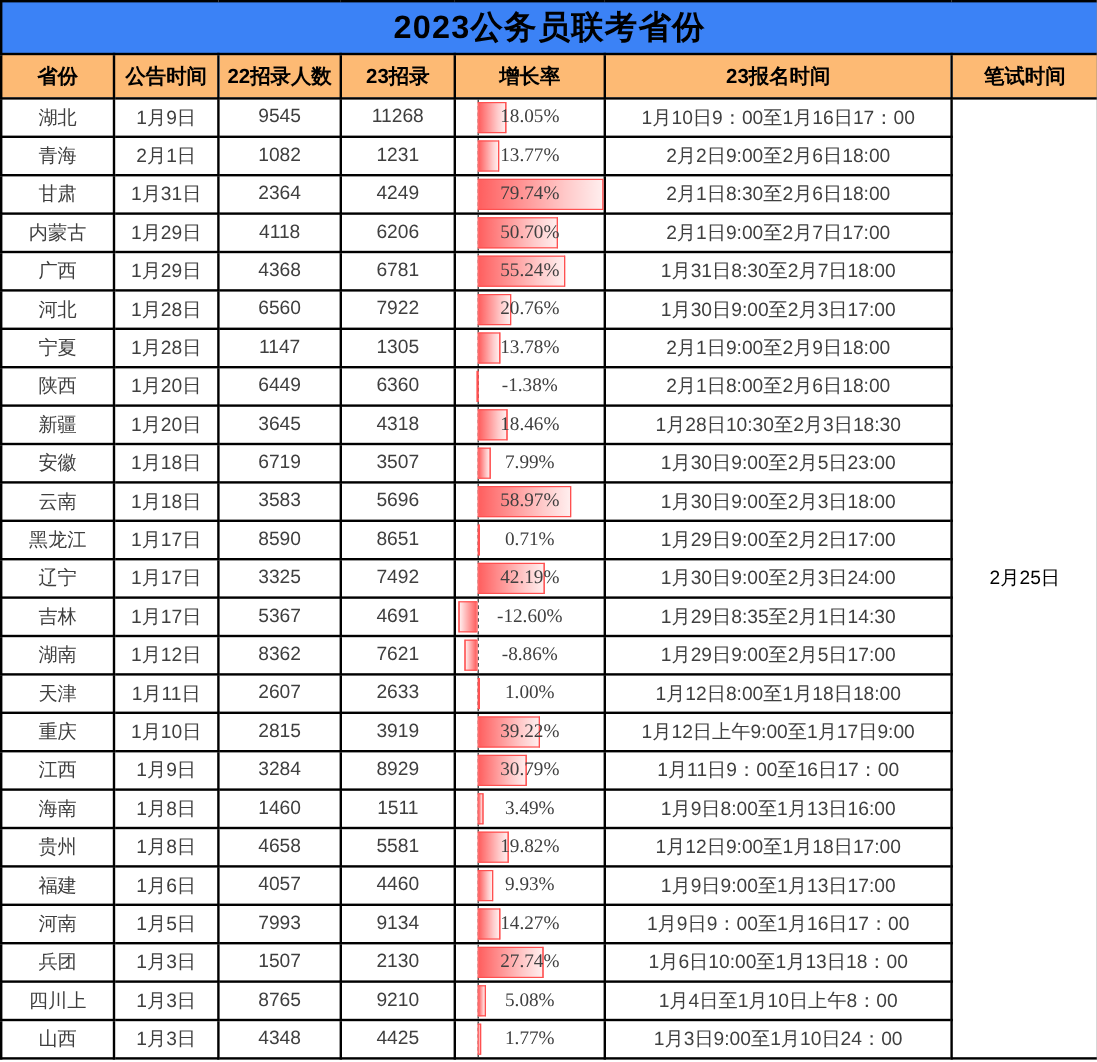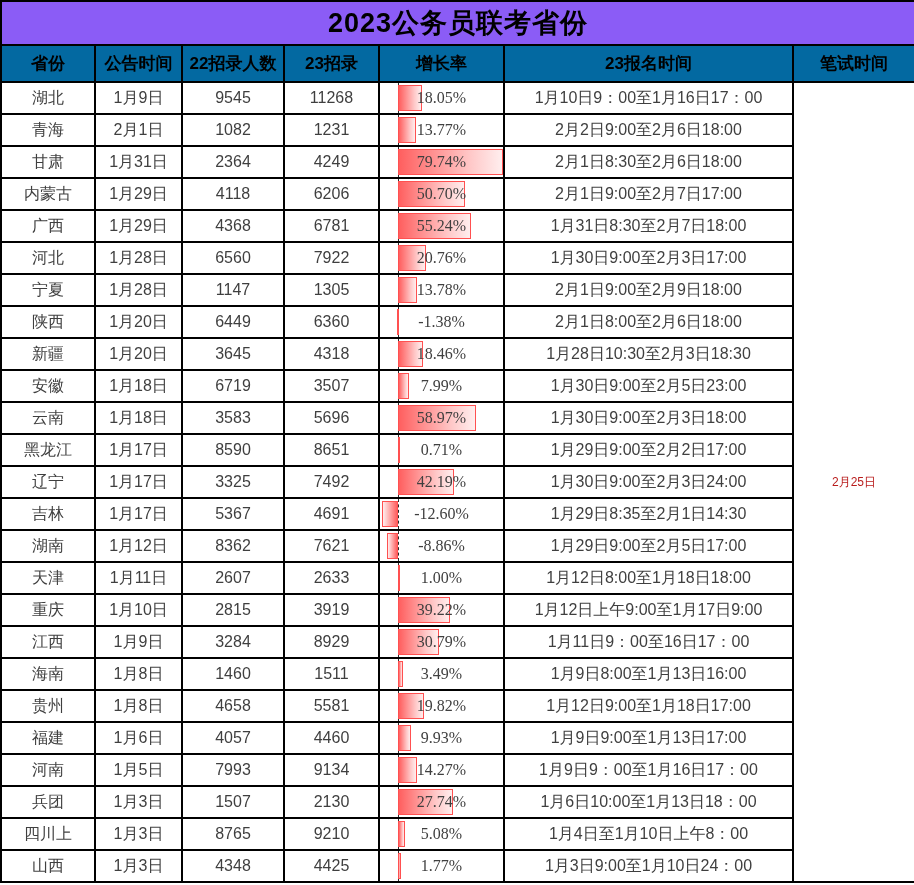--- a/index.html
+++ b/index.html
@@ -1,28 +1,28 @@
 <!DOCTYPE html>
 <html><head>
 <meta charset="utf-8">
 <style>
   html,body{margin:0;padding:0;background:#ffffff;}
   body{width:914px;height:885px;overflow:hidden;font-family:"Liberation Sans","DejaVu Sans",sans-serif;}
   table{width:914px;border-collapse:collapse;table-layout:fixed;border:2px solid #000;}
   td,th{border:2px solid #000;text-align:center;vertical-align:middle;padding:0;overflow:hidden;white-space:nowrap;}
-  td.title-cell{background:#8b5cf6;height:42px;font-size:27px;font-weight:bold;color:#000;letter-spacing:1px;}
-  th{background:#0369a1;height:35px;font-size:17px;font-weight:bold;color:#000;}
+  td.title-cell{background:#3b82f6;height:42px;font-size:27px;font-weight:bold;color:#000;letter-spacing:1px;}
+  th{background:#fdba74;height:35px;font-size:17px;font-weight:bold;color:#000;}
   tbody td{height:30px;font-size:16px;color:#3f3f3f;}
   td.growth-cell{position:relative;font-family:Liberation Serif, serif;}
   .axis{position:absolute;left:15%;top:0;bottom:0;width:0;border-left:1px dashed #2a2a2a;}
   .bar{position:absolute;top:2px;bottom:2px;border:1px solid #ff5050;box-sizing:border-box;}
   .bar.pos{background:linear-gradient(to right,#ff5f5f,#ffc9c9 70%,#ffeeee);}
   .bar.neg{background:linear-gradient(to left,#ff5f5f,#ffeeee);}
   .glabel{position:relative;z-index:2;}
-  td.exam-cell{font-size:12px;color:#b91c1c;}
+  td.exam-cell{font-size:16px;color:#000000;}
 </style>
 </head>
 <body>
 
 <table>
   <colgroup id="cols">
       <col style="width: 94px;">
       <col style="width: 87px;">
       <col style="width: 102px;">
       <col style="width: 95px;">

